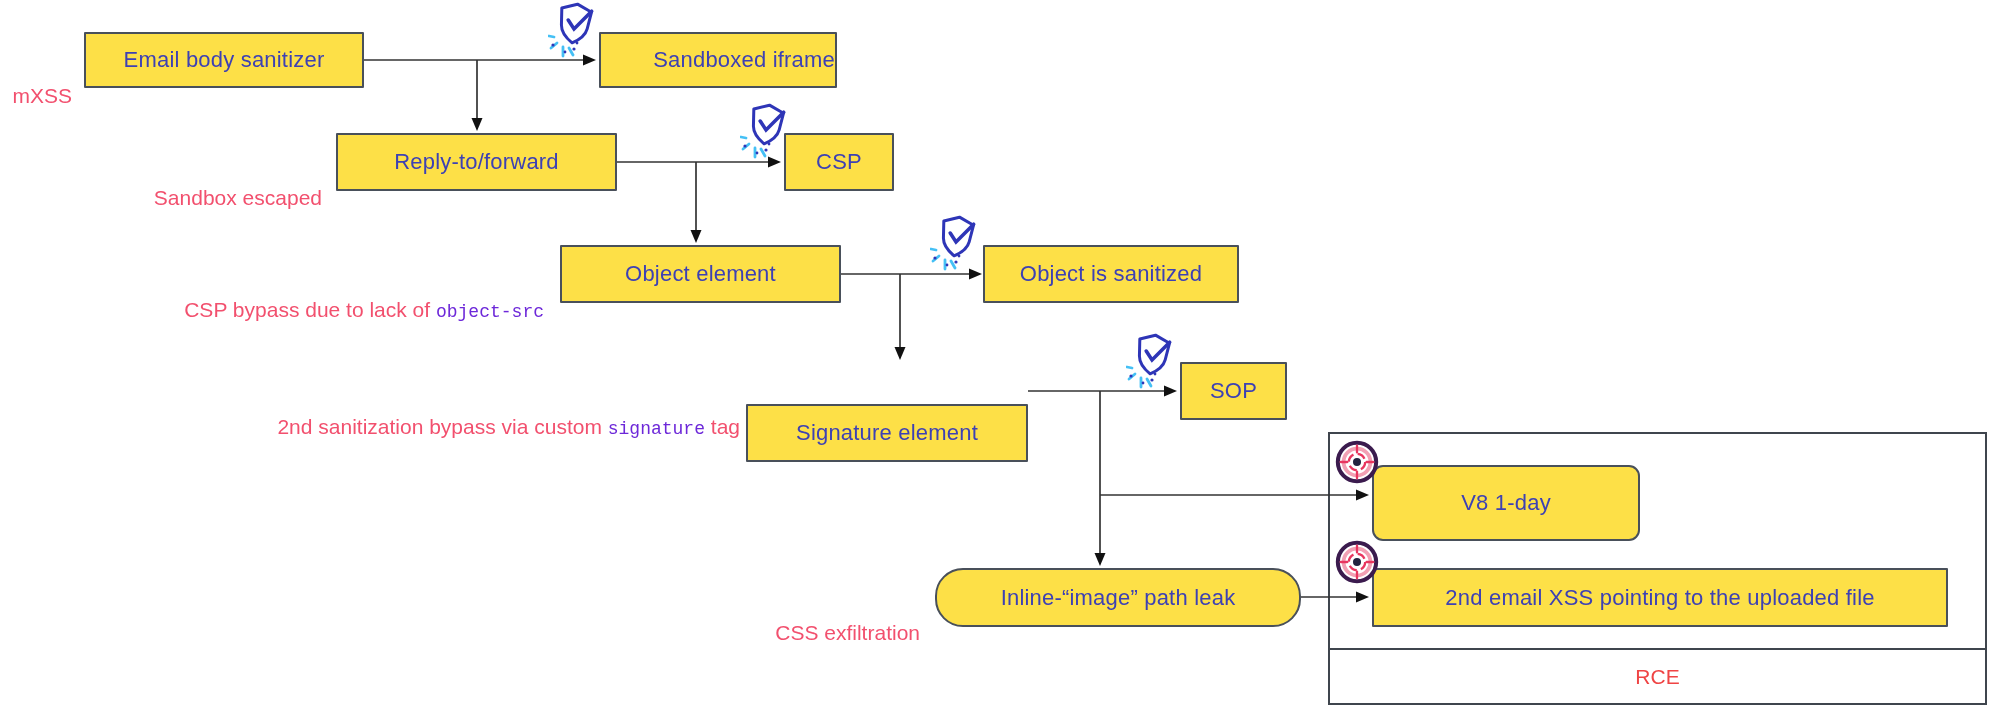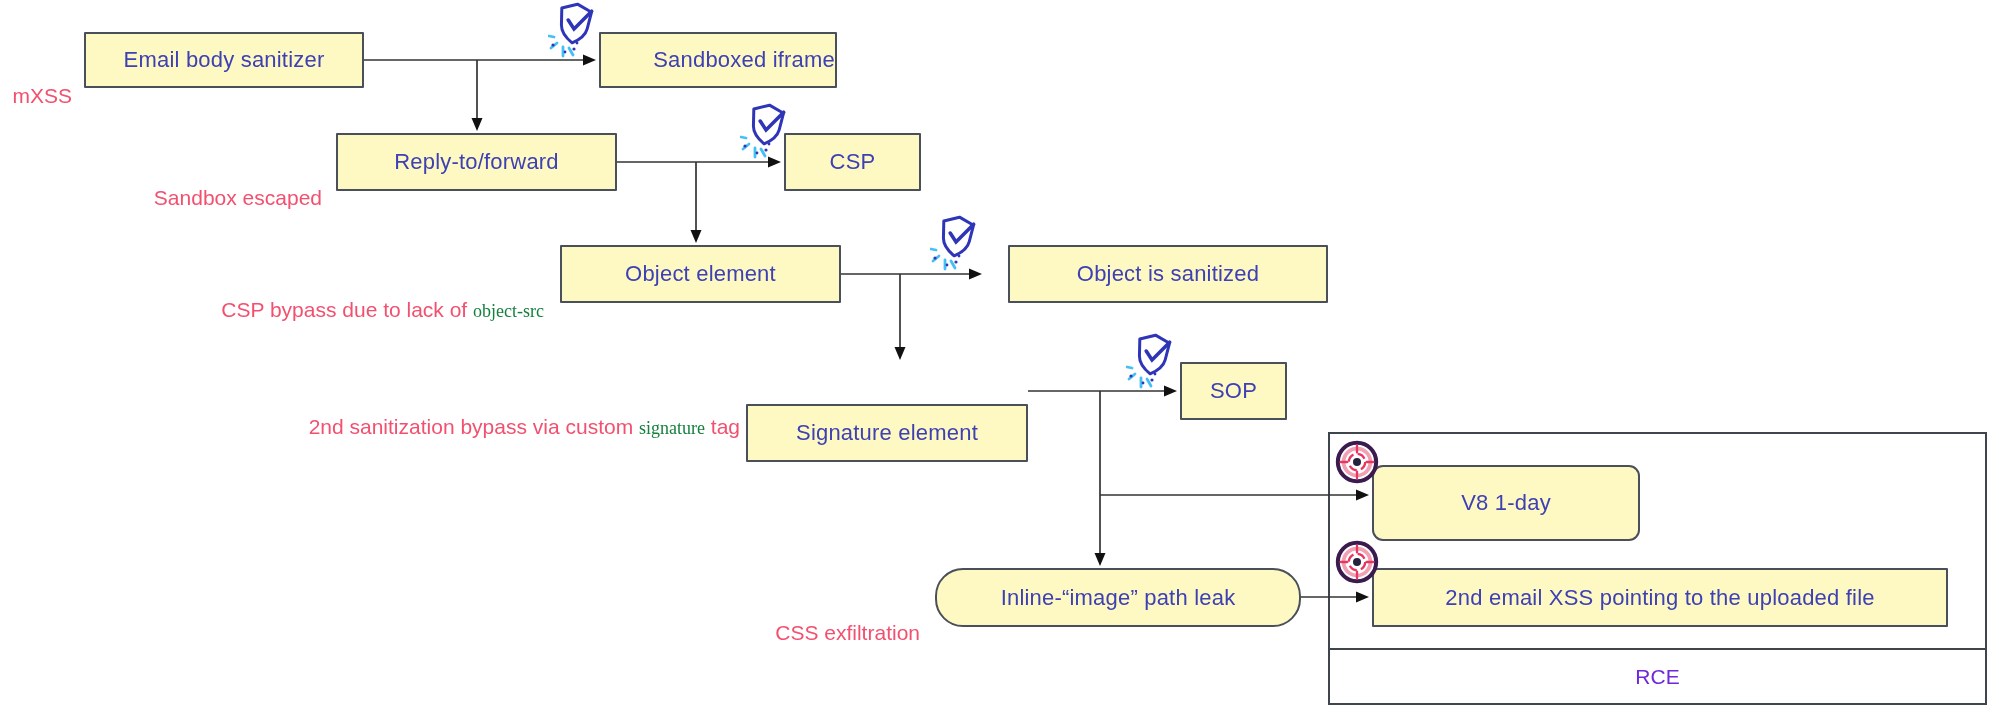--- a/index.html
+++ b/index.html
@@ -2,43 +2,43 @@
 <html><head>
 <meta charset="utf-8">
 <style>
   html,body{margin:0;padding:0;background:#ffffff;}
   #canvas{
     position:relative;width:1999px;height:712px;background:#ffffff;
     font-family:"Liberation Sans",sans-serif;overflow:hidden;
   }
   .box{
     position:absolute;box-sizing:border-box;
-    background:#fef9c3;border:2px solid #49505a;border-radius:1px;
+    background:#fde047;border:2px solid #49505a;border-radius:1px;
     display:flex;align-items:center;justify-content:center;
     color:#3d41b4;font-size:22px;letter-spacing:.2px;
   }
   .flow-label{
     position:absolute;color:#f2506e;font-size:21px;line-height:28px;
     white-space:nowrap;text-align:right;margin-top:36px;
   }
   .code{
-    font-family:Liberation Serif, serif;font-size:18px;color:#15803d;
+    font-family:Liberation Mono, monospace;font-size:18px;color:#6d28d9;
   }
   .icon{position:absolute;line-height:0;}
   #arrows{position:absolute;left:0;top:0;z-index:1;}
   .box,.flow-label{z-index:2;}
   .icon{z-index:3;}
   #rce-container{
     position:absolute;box-sizing:border-box;border:2.5px solid #3f454d;
     background:#ffffff;z-index:0;
   }
   #rce-band{
     position:absolute;left:0;right:0;bottom:0;height:55px;box-sizing:border-box;
     border-top:2px solid #3f454d;display:flex;align-items:center;justify-content:center;
-    color:#6d28d9;font-size:21px;
+    color:#ef4444;font-size:21px;
   }
 </style>
 </head>
 <body>
 
 <div id="canvas">
 
   <div id="rce-container" style="left:1328px;top:432px;width:659px;height:273px;">
     <div id="rce-band">
       <span>RCE</span>
@@ -97,29 +97,29 @@
   </div>
 
   <div class="box" style="left:599px;top:32px;width:238px;height:56px;justify-content:flex-end;">
     <span>Sandboxed iframe</span>
   </div>
 
   <div class="box" style="left:336px;top:133px;width:281px;height:58px;">
     <span>Reply-to/forward</span>
   </div>
 
-  <div class="box" style="left:784px;top:133px;width:137px;height:58px;">
+  <div class="box" style="left:784px;top:133px;width:110px;height:58px;">
     <span>CSP</span>
   </div>
 
   <div class="box" style="left:560px;top:245px;width:281px;height:58px;">
     <span>Object element</span>
   </div>
 
-  <div class="box" style="left:1008px;top:245px;width:320px;height:58px;">
+  <div class="box" style="left:983px;top:245px;width:256px;height:58px;">
     <span>Object is sanitized</span>
   </div>
 
   <div class="box" style="left:746px;top:362px;width:282px;height:58px;margin-top:42px;">
     <span>Signature element</span>
   </div>
 
   <div class="box" style="left:1180px;top:362px;width:107px;height:58px;">
     <span>SOP</span>
   </div>

